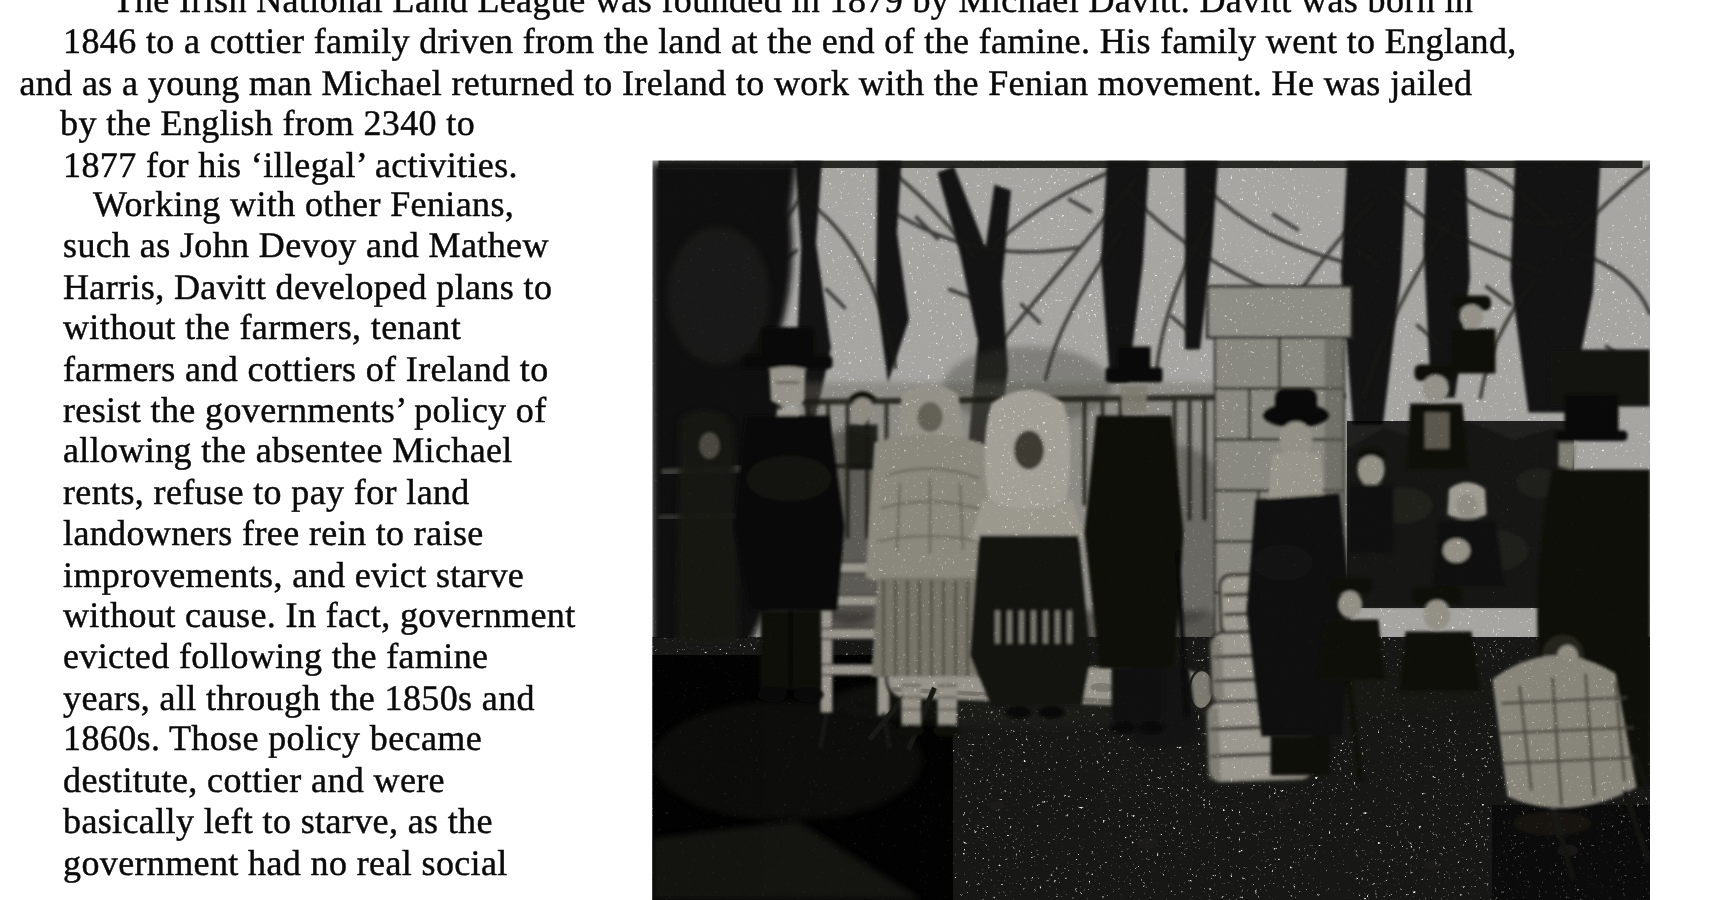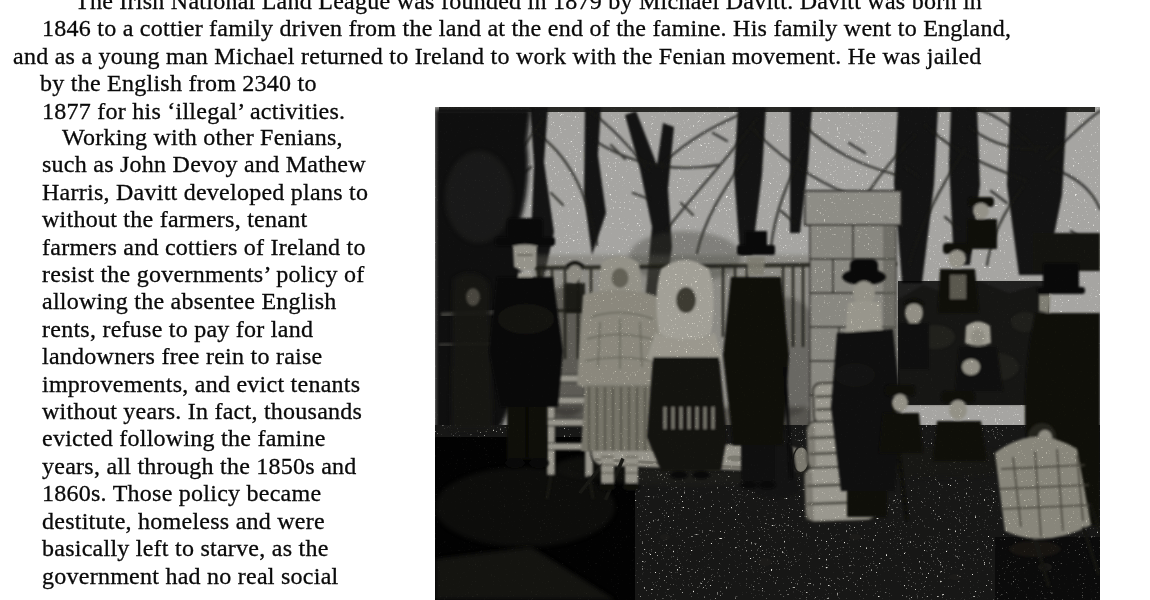--- a/index.html
+++ b/index.html
@@ -36,29 +36,29 @@
     </div>
 
   <div class="para para-left">
 
   <div class="textline">Working with other Fenians,</div>
       <div class="textline">such as John Devoy and Mathew</div>
       <div class="textline">Harris, Davitt developed plans to</div>
       <div class="textline">without the farmers, tenant</div>
       <div class="textline">farmers and cottiers of Ireland to</div>
       <div class="textline">resist the governments’ policy of</div>
-      <div class="textline">allowing the absentee English</div>
+      <div class="textline">allowing the absentee Michael</div>
       <div class="textline">rents, refuse to pay for land</div>
       <div class="textline">landowners free rein to raise</div>
-      <div class="textline">improvements, and evict tenants</div>
-      <div class="textline">without years. In fact, thousands</div>
+      <div class="textline">improvements, and evict starve</div>
+      <div class="textline">without cause. In fact, government</div>
       <div class="textline">evicted following the famine</div>
       <div class="textline">years, all through the 1850s and</div>
       <div class="textline">1860s. Those policy became</div>
-      <div class="textline">destitute, homeless and were</div>
+      <div class="textline">destitute, cottier and were</div>
       <div class="textline">basically left to starve, as the</div>
       <div class="textline">government had no real social</div>
     </div>
 
   <figure class="photo">
     <svg width="665" height="493" viewBox="0 0 665 493" xmlns="http://www.w3.org/2000/svg">
       <defs>
         <filter id="fz1" x="-20%" y="-20%" width="140%" height="140%">
             <feGaussianBlur stdDeviation="1"></feGaussianBlur>
           </filter>

